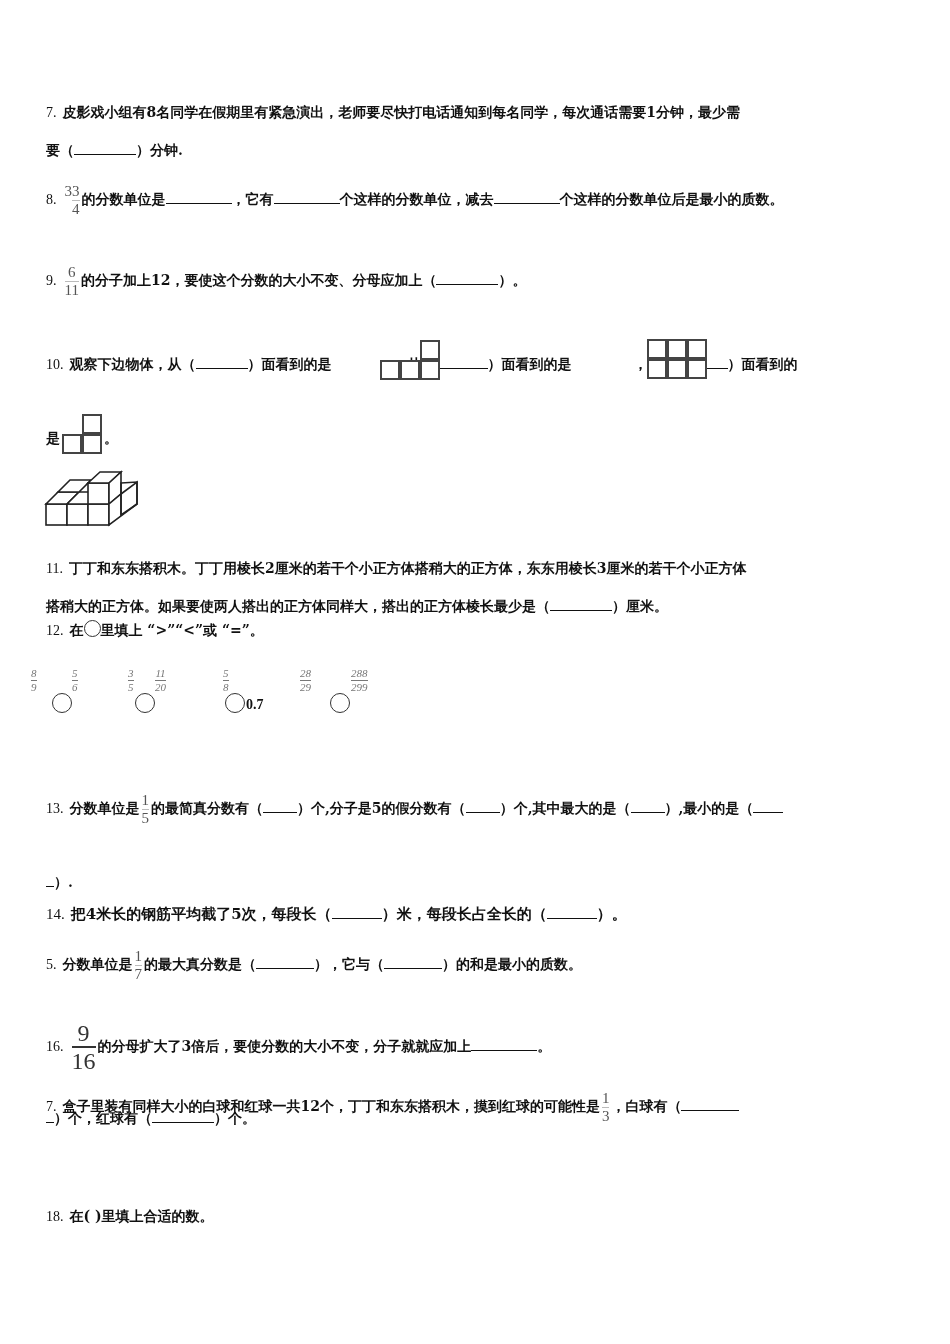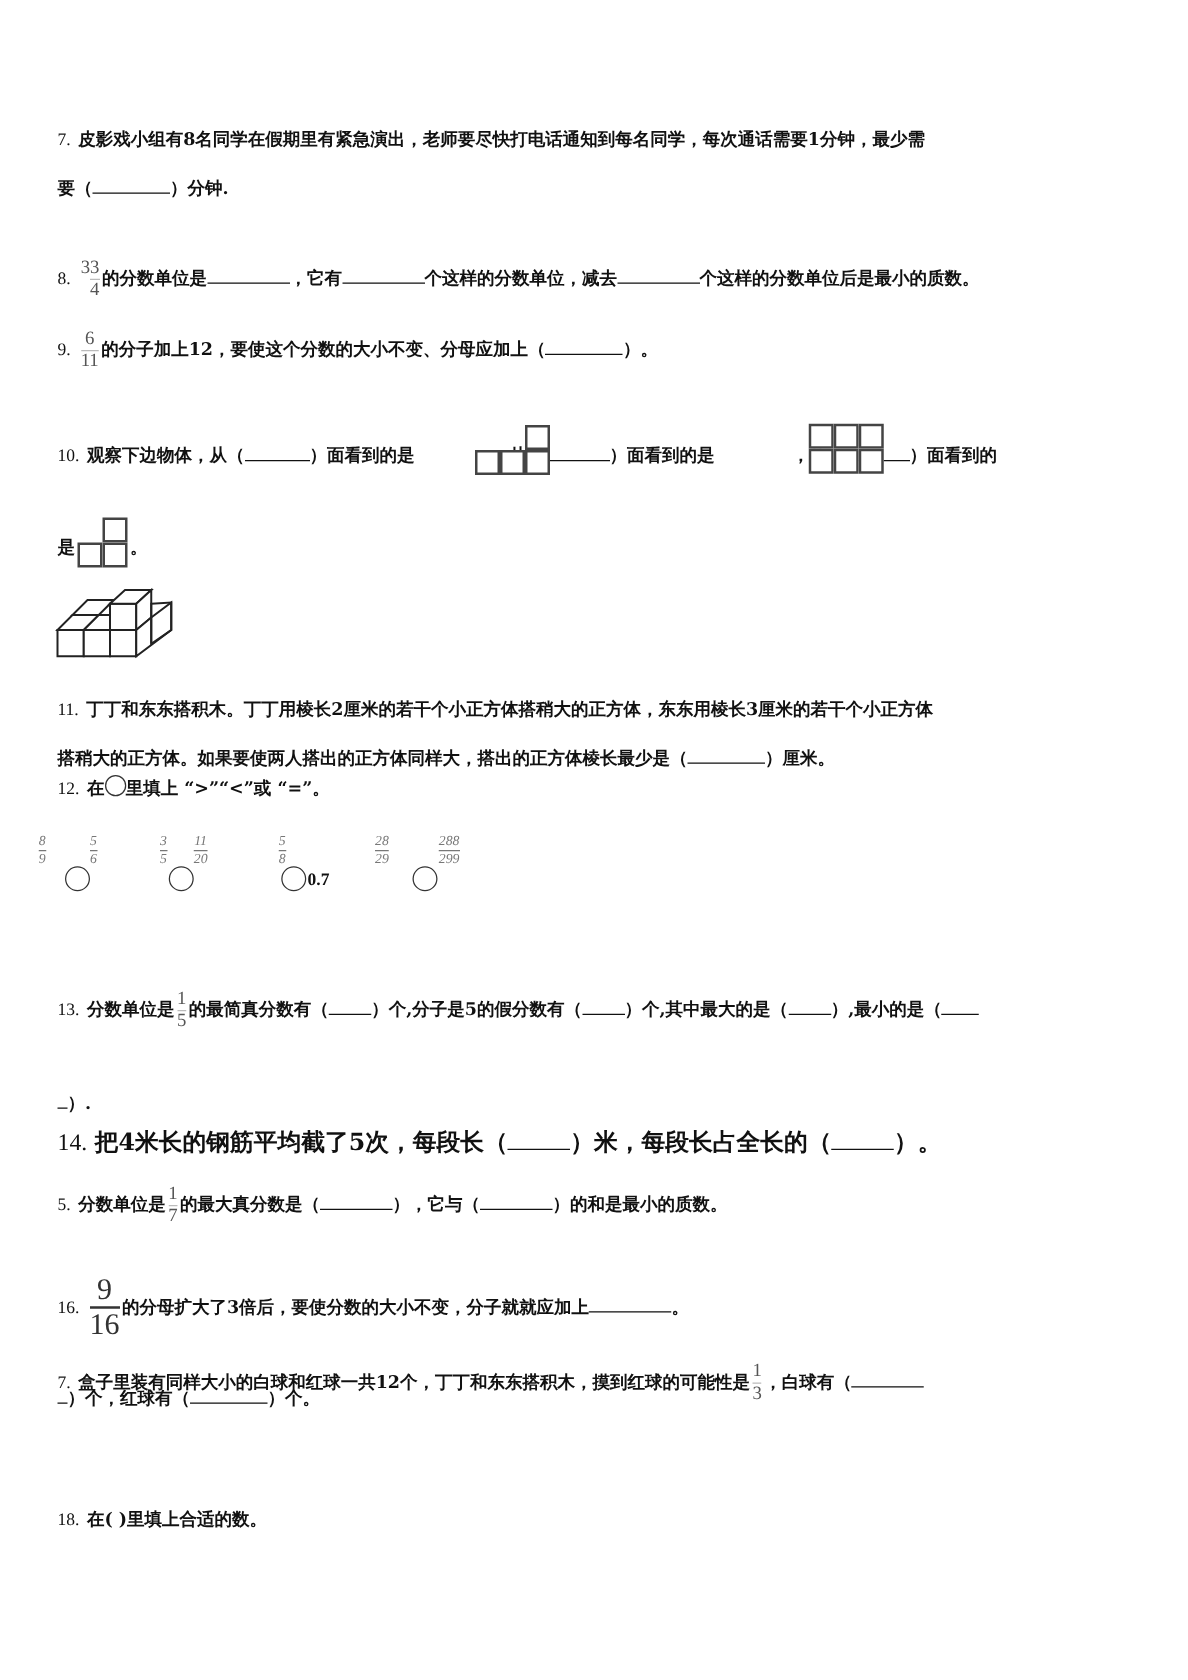--- a/index.html
+++ b/index.html
@@ -26,21 +26,21 @@
 </head>
 <body>
 
 <div class="line" style="top:102px">
   <span class="num">7.</span><span>皮影戏小组有8名同学在假期里有紧急演出，老师要尽快打电话通知到每名同学，每次通话需要1分钟，最少需</span>
 </div>
 <div class="line" style="top:140px">
   <span>要（</span><span class="blank" style="width:62px"></span><span>）分钟.</span>
 </div>
 
-<div class="line" style="top:204px;line-height:38px">
+<div class="line" style="top:180px;line-height:38px">
   <span class="num">8.</span><span class="frac" style="vertical-align:middle;font-size:15px;color:#555"><span style="font-weight:normal;vertical-align:top">3</span><span style="display:inline-block;vertical-align:middle;text-align:center"><span class="n">3</span><span class="bar"></span><span class="d">4</span></span></span><span>的分数单位是</span><span class="blank" style="width:66px"></span><span>，它有</span><span class="blank" style="width:66px"></span><span>个这样的分数单位，减去</span><span class="blank" style="width:66px"></span><span>个这样的分数单位后是最小的质数。</span>
 </div>
 
 <div class="line" style="top:258px;line-height:44px">
   <span class="num">9.</span><span class="frac"><span class="n">6</span><span class="bar"></span><span class="d">11</span></span><span>的分子加上12，要使这个分数的大小不变、分母应加上（</span><span class="blank" style="width:62px"></span><span>）。</span>
 </div>
 
 <div class="line" style="top:354px">
   <span class="num">10.</span><span>观察下边物体，从（</span><span class="blank" style="width:52px"></span><span>）面看到的是</span><span class="grid" style="width:62px;height:20px"></span><span>，从（</span><span class="blank" style="width:52px"></span><span>）面看到的是</span><span class="grid" style="width:62px;height:20px"></span><span>，从（</span><span class="blank" style="width:52px"></span><span>）面看到的</span>
 </div>
@@ -118,21 +118,21 @@
   <div class="cmp sf" style="left:351px"><span>288</span><span class="bar"></span><span>299</span></div>
 </div>
 
 <div class="line" style="top:786px;line-height:44px">
   <span class="num">13.</span><span>分数单位是</span><span class="frac"><span class="n">1</span><span class="bar"></span><span class="d">5</span></span><span>的最简真分数有（</span><span class="blank" style="width:34px"></span><span>）个,分子是5的假分数有（</span><span class="blank" style="width:34px"></span><span>）个,其中最大的是（</span><span class="blank" style="width:34px"></span><span>）,最小的是（</span><span class="blank" style="width:30px"></span>
 </div>
 <div class="line" style="top:872px">
   <span class="blank" style="width:8px"></span><span>）.</span>
 </div>
 
-<div class="line" style="top:904px;font-size:19px">
+<div class="line" style="top:904px;font-size:15px">
   <span class="num">14.</span><span>把4米长的钢筋平均截了5次，每段长（</span><span class="blank" style="width:50px"></span><span>）米，每段长占全长的（</span><span class="blank" style="width:50px"></span><span>）。</span>
 </div>
 
 <div class="line" style="top:942px;line-height:44px">
   <span class="num">5.</span><span>分数单位是</span><span class="frac"><span class="n">1</span><span class="bar"></span><span class="d">7</span></span><span>的最大真分数是（</span><span class="blank" style="width:58px"></span><span>），它与（</span><span class="blank" style="width:58px"></span><span>）的和是最小的质数。</span>
 </div>
 
 <div class="line" style="top:1018px;line-height:56px">
   <span class="num">16.</span><span class="frac big"><span class="n">9</span><span class="bar"></span><span class="d">16</span></span><span>的分母扩大了3倍后，要使分数的大小不变，分子就就应加上</span><span class="blank" style="width:66px"></span><span>。</span>
 </div>

